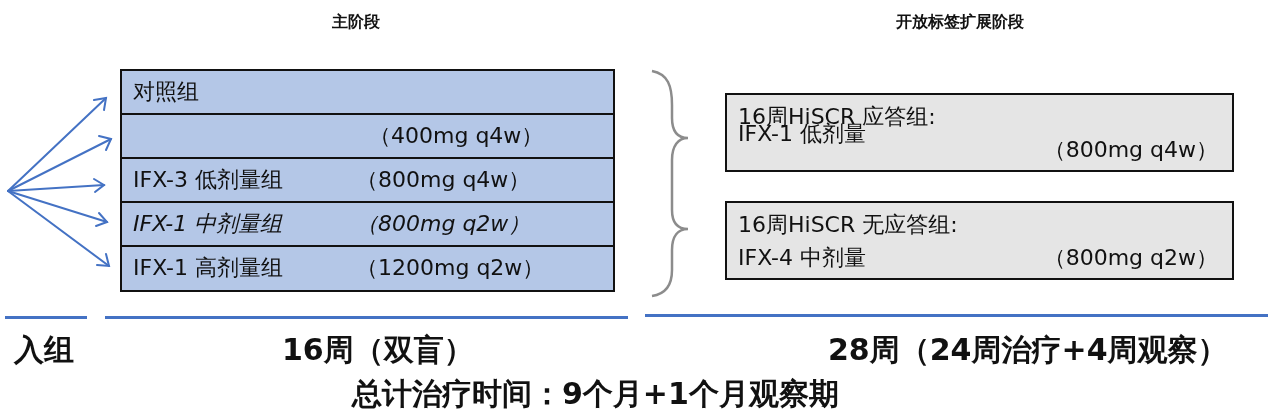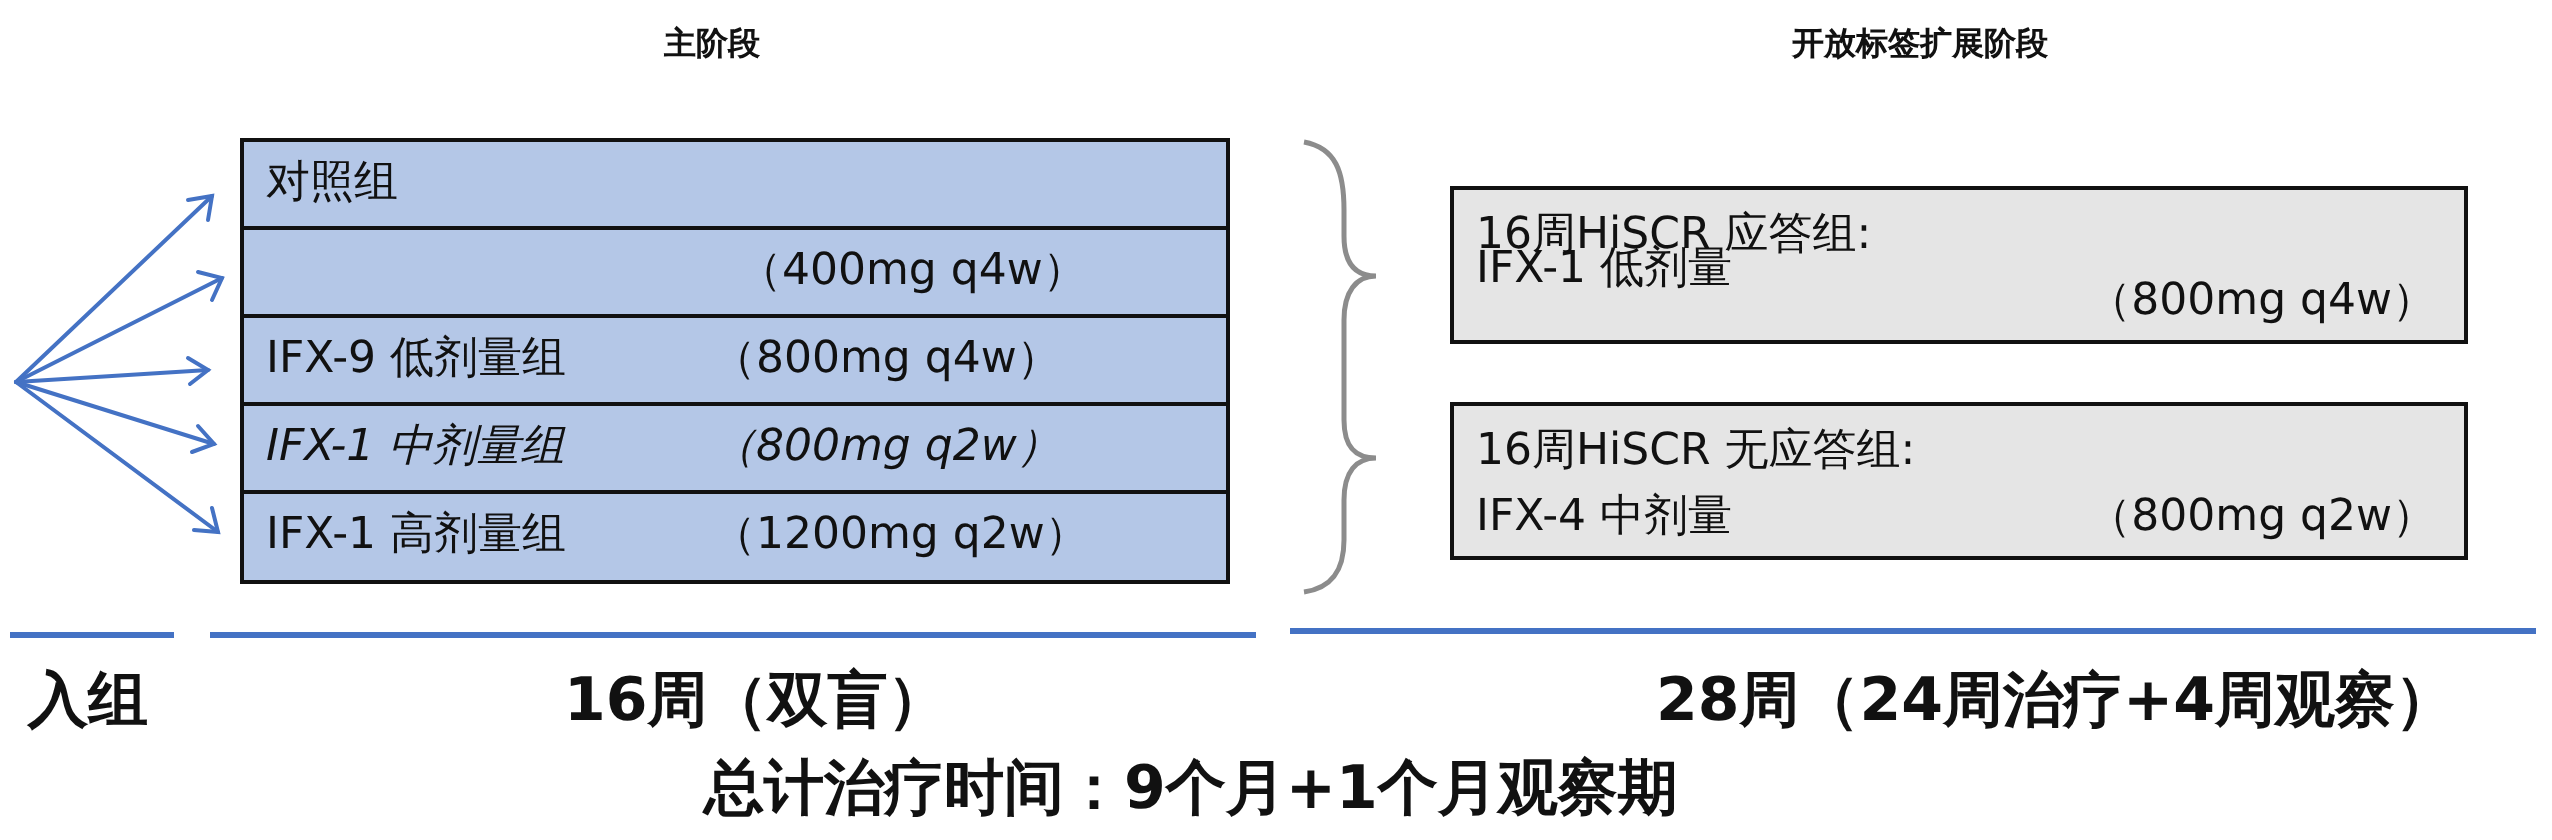--- a/index.html
+++ b/index.html
@@ -43,21 +43,21 @@
 </svg>
 
 <div class="arm-table">
   <div class="arm-row" style="top:0;padding-left:32px;">
     <span class="arm-name">对照组</span>
   </div>
   <div class="arm-row" style="top:42px;">
     <span class="arm-dose" style="left:230px;margin-left:17px;">（400mg q4w）</span>
   </div>
   <div class="arm-row" style="top:86px;">
-    <span class="arm-name">IFX-9 低剂量组</span>
+    <span class="arm-name">IFX-3 低剂量组</span>
     <span class="arm-dose" style="left:234px;">（800mg q4w）</span>
   </div>
   <div class="arm-row" style="top:130px;font-style:italic;">
     <span class="arm-name">IFX-1 中剂量组</span>
     <span class="arm-dose" style="left:234px;">（800mg q2w）</span>
   </div>
   <div class="arm-row" style="top:174px;">
     <span class="arm-name">IFX-1 高剂量组</span>
     <span class="arm-dose" style="left:234px;">（1200mg q2w）</span>
   </div>

